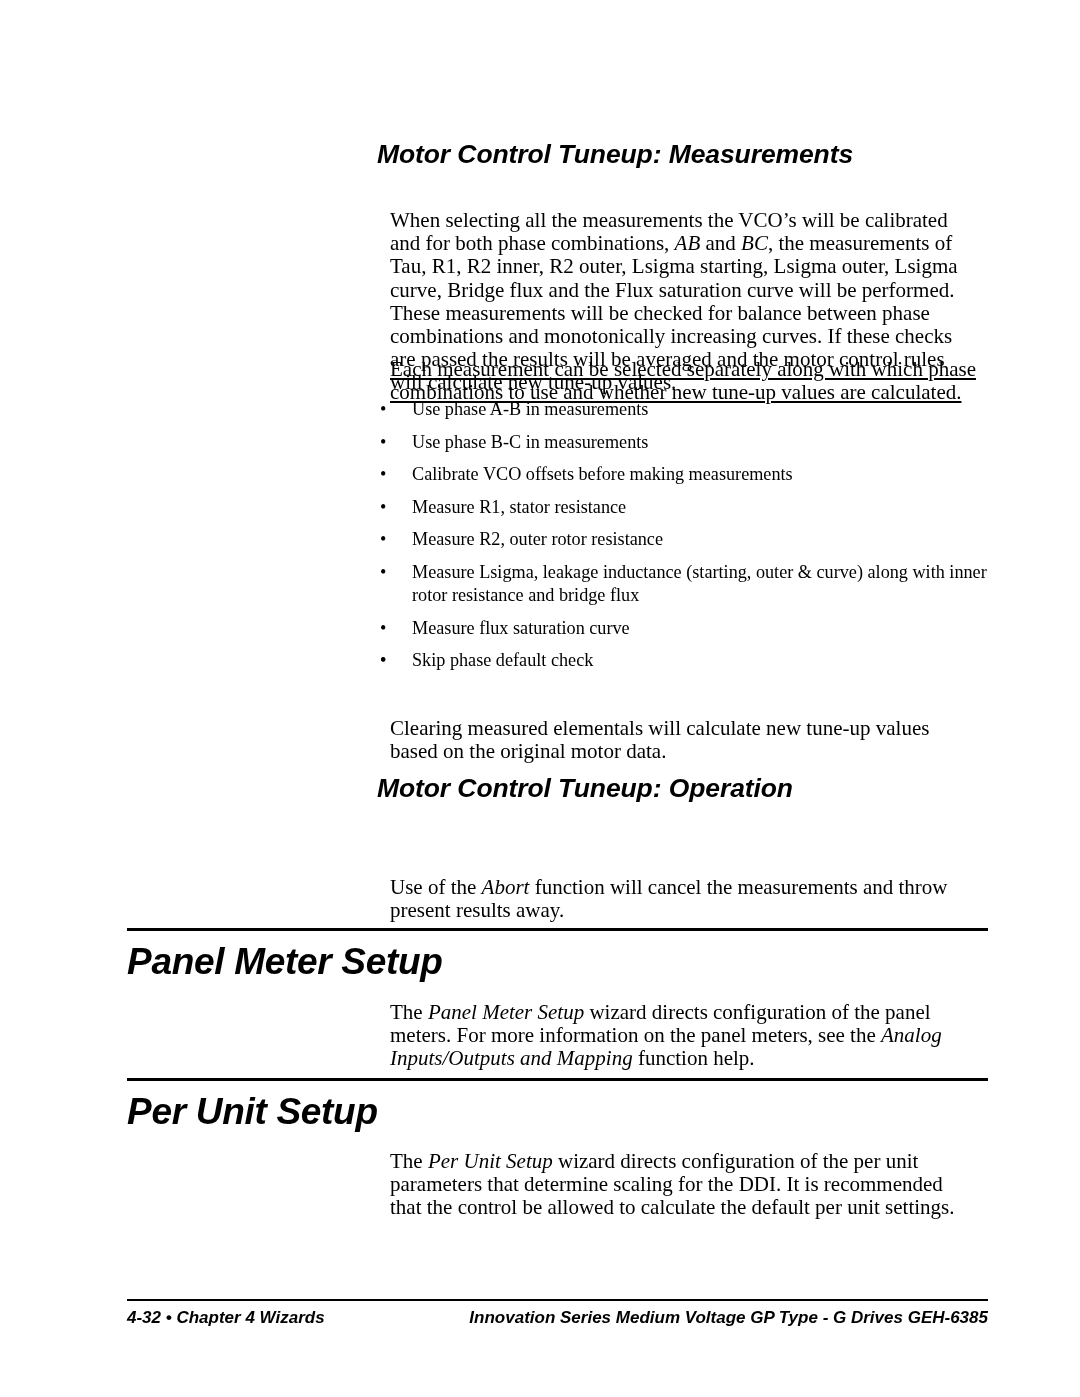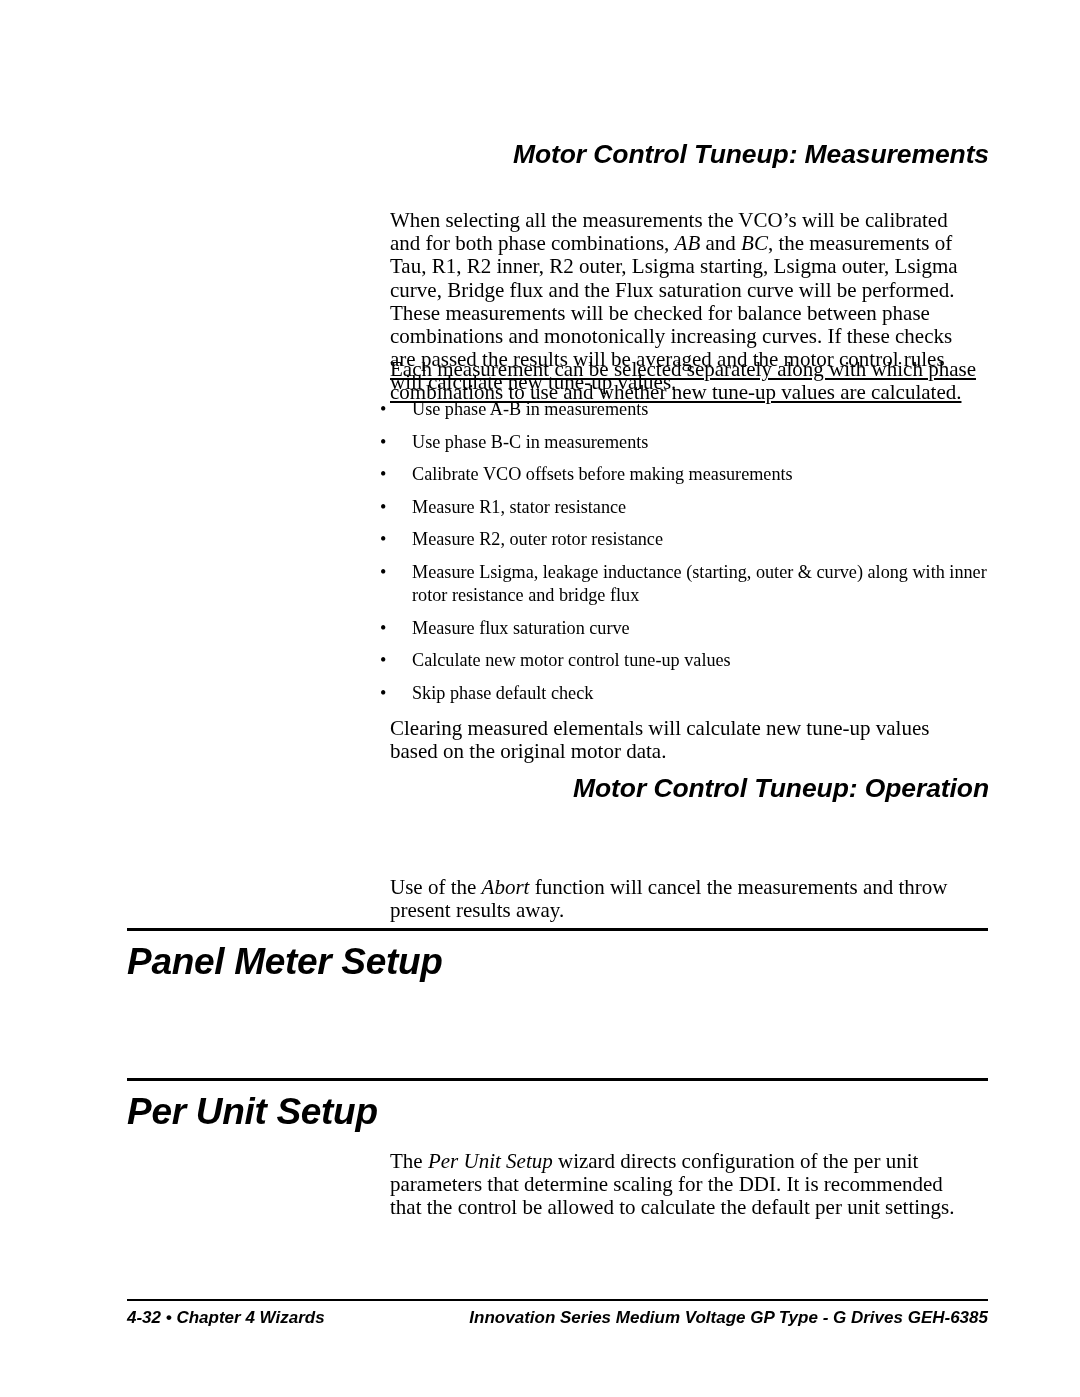--- a/index.html
+++ b/index.html
@@ -45,21 +45,20 @@
   h2.sec-head {
     margin: 0;
     font-family: "Liberation Sans", "DejaVu Sans", sans-serif;
     font-weight: bold;
     font-style: italic;
     font-size: 26.5px;
     line-height: 30px;
     letter-spacing: -0.1px;
     color: #000;
     white-space: nowrap;
-    text-align: right;
   }
 
   
   .h1-block { position: absolute; left: 127px; width: 861px; }
   .h1-rule {
     height: 0;
     border-top: 3px solid #000;
     width: 861px;
   }
   h1.main-head {
@@ -144,21 +143,21 @@
 
   <div class="body-col" style="top:398px;">
     <ul class="bullets" id="bullet-list-measurements">
         <li><span class="bullet-dot">•</span><span>Use phase A-B in measurements</span></li>
         <li><span class="bullet-dot">•</span><span>Use phase B-C in measurements</span></li>
         <li><span class="bullet-dot">•</span><span>Calibrate VCO offsets before making measurements</span></li>
         <li><span class="bullet-dot">•</span><span>Measure R1, stator resistance</span></li>
         <li><span class="bullet-dot">•</span><span>Measure R2, outer rotor resistance</span></li>
         <li><span class="bullet-dot">•</span><span>Measure Lsigma, leakage inductance (starting, outer &amp; curve) along with inner rotor resistance and bridge flux</span></li>
         <li><span class="bullet-dot">•</span><span>Measure flux saturation curve</span></li>
-        <li><span class="bullet-dot">•</span><span>Calculate new motor control tune-up values</span></li>
+        <li><span class="bullet-dot">•</span></li>
         <li><span class="bullet-dot">•</span><span>Skip phase default check</span></li>
       </ul>
   </div>
 
   <div class="body-col" style="top:704px;">
     <p class="body">Clearing measured elementals will calculate new tune-up values based on the original motor data.</p>
   </div>
 
   <div class="body-col" style="top:773px;">
     <h2 class="sec-head">Motor Control Tuneup: Operation</h2>
@@ -167,20 +166,23 @@
 
   <div class="body-col" style="top:863px;">
     <p class="body"><span>Use of the </span><span class="it">Abort</span><span> function will cancel the measurements and throw present results away.</span></p>
   </div>
 
   <div class="h1-block" style="top:928px;">
     <div class="h1-rule"></div>
     <h1 class="main-head">Panel Meter Setup</h1>
   </div>
 
+  <div class="body-col" style="top:988px;">
+    <p class="body"><span>The </span><span class="it">Panel Meter Setup</span><span> wizard directs configuration of the panel meters.  For more information on the panel meters, see the </span><span class="it">Analog Inputs/Outputs and Mapping</span><span> function help.</span></p>
+  </div>
 
   <div class="h1-block" style="top:1078px;">
     <div class="h1-rule"></div>
     <h1 class="main-head">Per Unit Setup</h1>
   </div>
 
   <div class="body-col" style="top:1137px;">
     <p class="body"><span>The </span><span class="it">Per Unit Setup</span><span> wizard directs configuration of the per unit parameters that determine scaling for the DDI. It is recommended that the control be allowed to calculate the default per unit settings.</span></p>
   </div>
 

